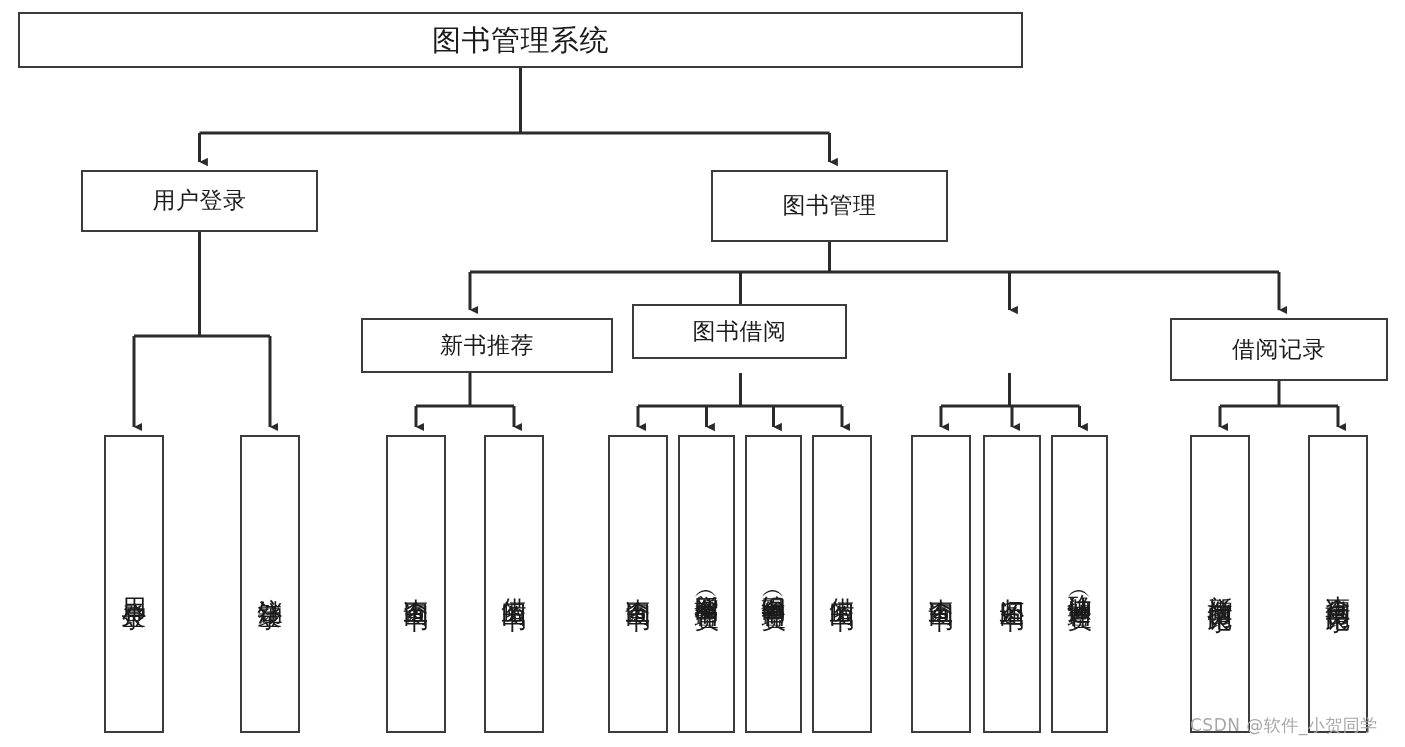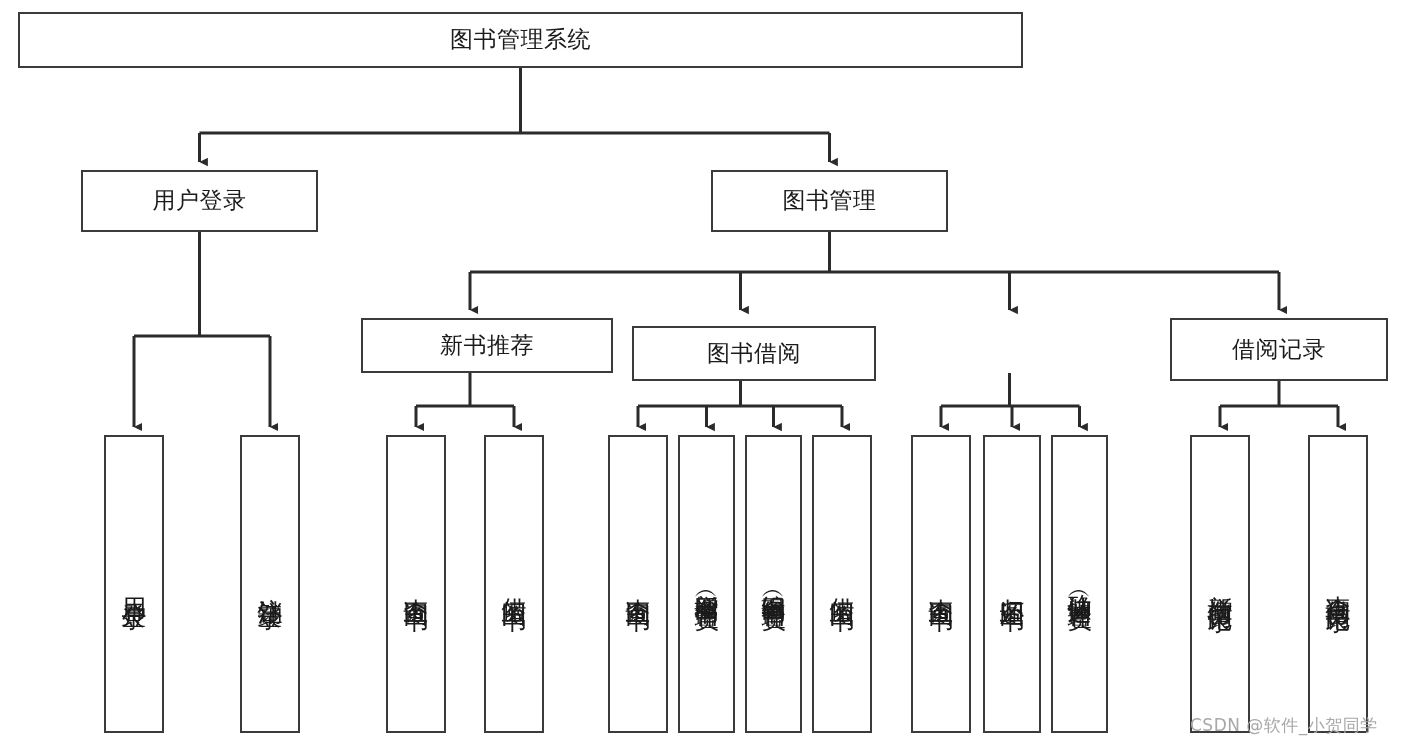--- a/index.html
+++ b/index.html
@@ -41,21 +41,21 @@
     color: #1b1b1b;
     font-family: "DejaVu Sans", "Liberation Sans", sans-serif;
     line-height: 1.18;
     letter-spacing: 0.5px;
     white-space: nowrap;
   }
   .node.horiz .label {
     font-size: 23px;
   }
   .node.root .label {
-    font-size: 23px;
+    font-size: 29px;
   }
   .node.vert {
     align-items: center;
     justify-content: center;
   }
   .node.vert .label {
     writing-mode: vertical-rl;
     text-orientation: upright;
     font-size: 25px;
     letter-spacing: 3px;
@@ -134,28 +134,28 @@
     </g>
   </svg>
 
   <div class="node root horiz" id="node-root" style="left: 18px; top: 12px; width: 1005px; height: 56px;">
     <span class="label">图书管理系统</span>
   </div>
 
   <div class="node horiz" id="node-l2-0" style="left: 81px; top: 170px; width: 237px; height: 62px;">
     <span class="label">用户登录</span>
   </div>
-  <div class="node horiz" id="node-l2-1" style="left: 711px; top: 170px; width: 237px; height: 62px;">
+  <div class="node horiz" id="node-l2-1" style="left: 711px; top: 170px; width: 237px; height: 72px;">
     <span class="label">图书管理</span>
   </div>
 
   <div class="node horiz" id="node-l3-0" style="left: 361px; top: 318px; width: 252px; height: 55px;">
     <span class="label">新书推荐</span>
   </div>
-  <div class="node horiz" id="node-l3-1" style="left: 632px; top: 326px; width: 244px; height: 55px;">
+  <div class="node horiz" id="node-l3-1" style="left: 632px; top: 304px; width: 215px; height: 55px;">
     <span class="label">图书借阅</span>
   </div>
   <div class="node horiz" id="node-l3-3" style="left: 1170px; top: 318px; width: 218px; height: 63px;">
     <span class="label">借阅记录</span>
   </div>
 
   <div class="node vert" id="node-leaf-0" style="left: 104px; top: 435px; width: 60px; height: 298px;">
     <span class="label">用户登录</span>
   </div>
   <div class="node vert" id="node-leaf-1" style="left: 240px; top: 435px; width: 60px; height: 298px;">

